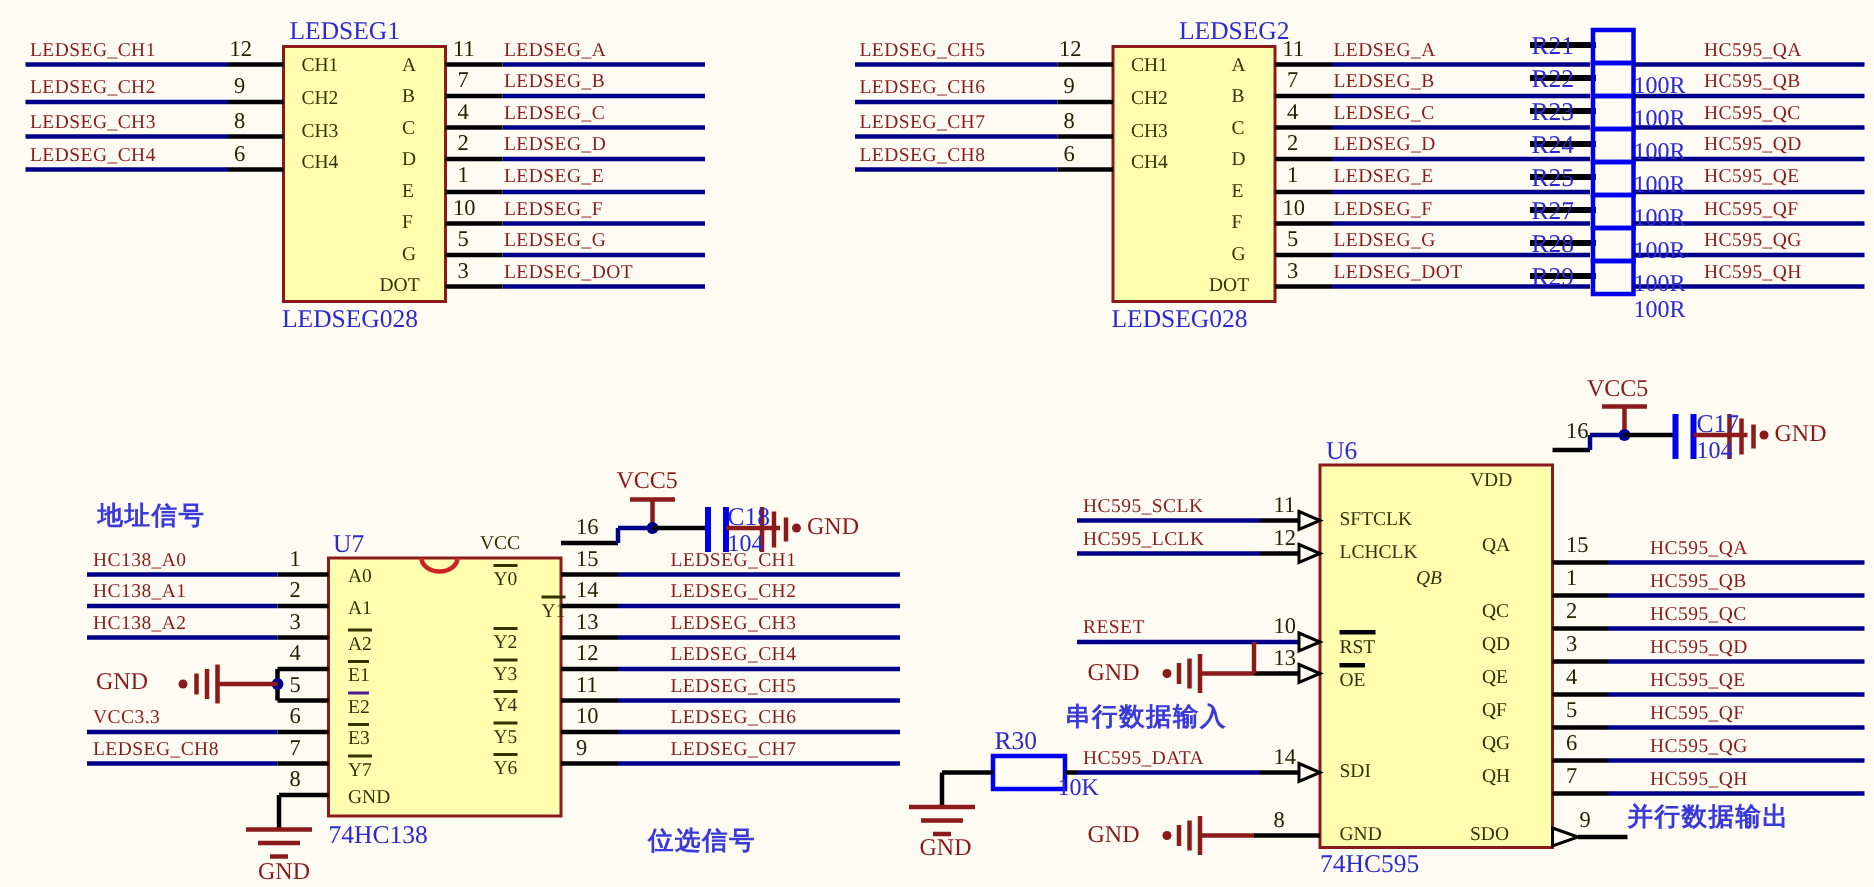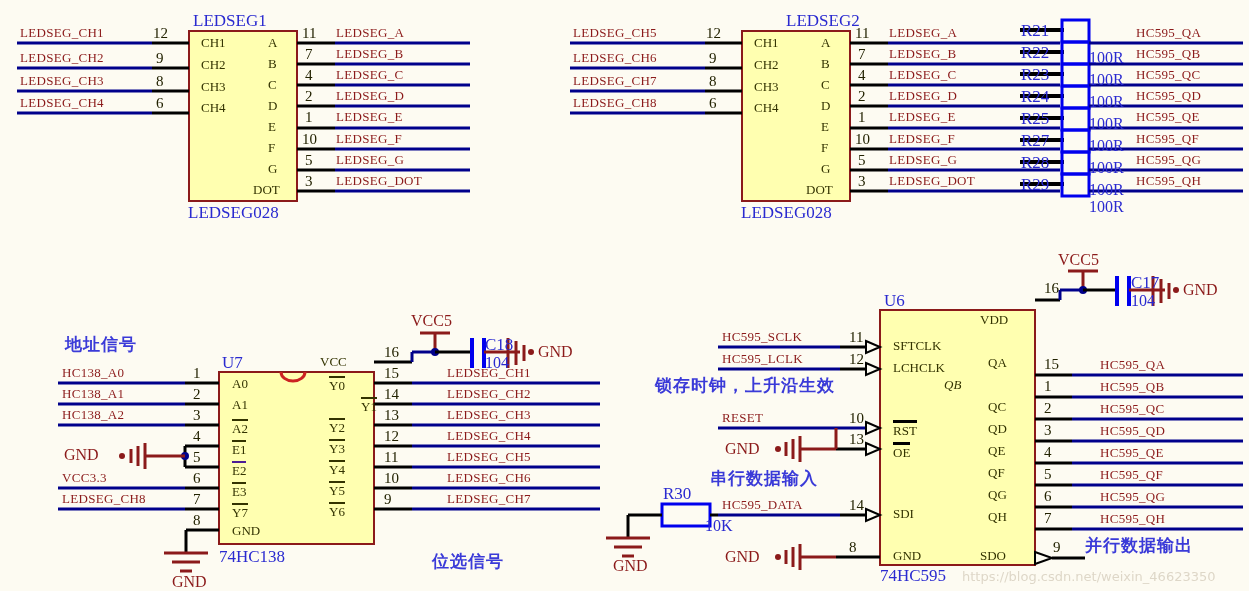--- a/index.html
+++ b/index.html
@@ -479,21 +479,20 @@
   <div class="lbl net" style="left:447px;top:429px;">LEDSEG_CH4</div>
   <div class="lbl net" style="left:447px;top:450px;">LEDSEG_CH5</div>
   <div class="lbl net" style="left:447px;top:471px;">LEDSEG_CH6</div>
   <div class="lbl net" style="left:447px;top:492px;">LEDSEG_CH7</div>
 
   <div class="lbl gndtxt" style="left:411px;top:313px;">VCC5</div>
   <div class="lbl ref" style="left:485px;top:336px;">C18</div>
   <div class="lbl val" style="left:485px;top:355px;">104</div>
   <div class="lbl gndtxt" style="left:538px;top:344px;">GND</div>
 
-  <div class="lbl cn" style="left:655px;top:377px;">锁存时钟，上升沿生效</div>
   <div class="lbl cn" style="left:710px;top:470px;">串行数据输入</div>
   <div class="lbl cn" style="left:1085px;top:537px;">并行数据输出</div>
 
   <div class="lbl ref" style="left:884px;top:292px;">U6</div>
   <div class="lbl ref" style="left:880px;top:567px;">74HC595</div>
 
   <div class="lbl net" style="left:722px;top:330px;">HC595_SCLK</div>
   <div class="lbl net" style="left:722px;top:352px;">HC595_LCLK</div>
   <div class="lbl net" style="left:722px;top:411px;">RESET</div>
   <div class="lbl gndtxt" style="left:725px;top:441px;">GND</div>
@@ -547,15 +546,14 @@
 
   <div class="lbl gndtxt" style="left:1058px;top:252px;">VCC5</div>
   <div class="lbl ref" style="left:1131px;top:274px;">C17</div>
   <div class="lbl val" style="left:1131px;top:293px;">104</div>
   <div class="lbl gndtxt" style="left:1183px;top:282px;">GND</div>
 
   <div class="lbl ref" style="left:663px;top:485px;">R30</div>
   <div class="lbl val" style="left:705px;top:518px;">10K</div>
   <div class="lbl gndtxt" style="left:613px;top:558px;">GND</div>
 
-  <div class="lbl wm" style="left:962px;top:570px;">https://blog.csdn.net/weixin_46623350</div>
 
 </div>
 
 </body></html>

